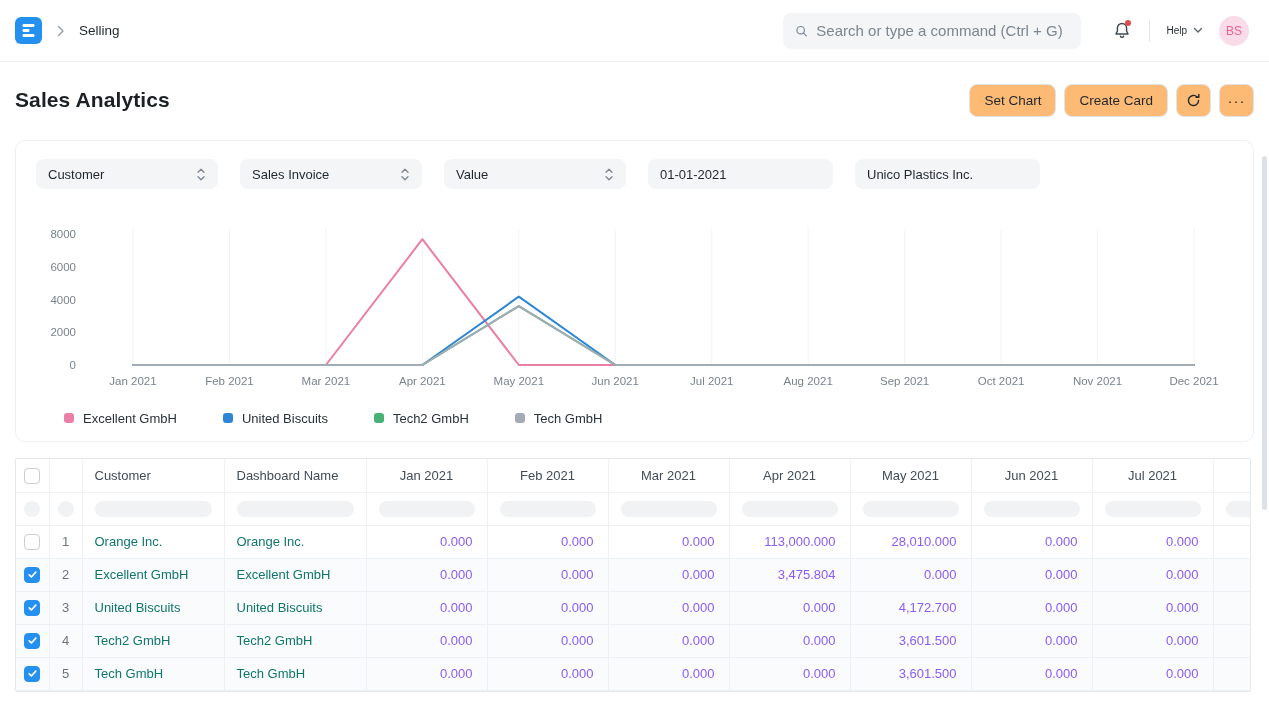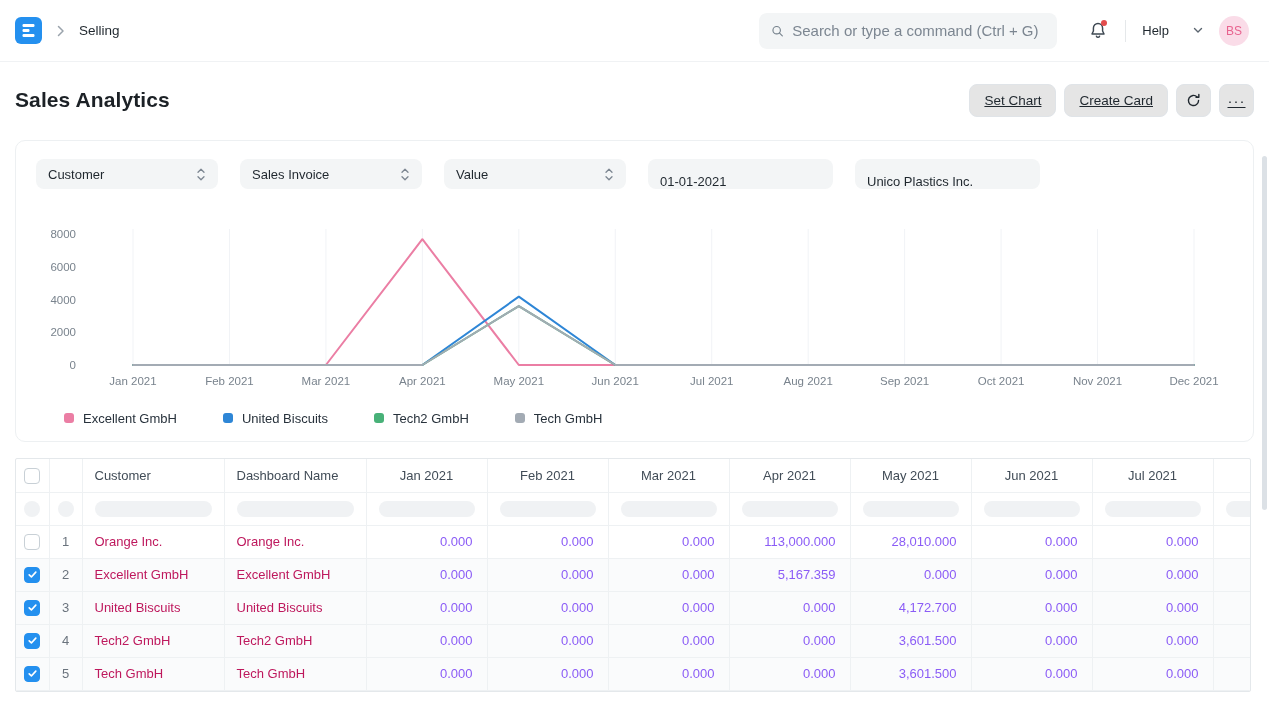--- a/index.html
+++ b/index.html
@@ -18,64 +18,64 @@
   .searchbox { width:298px; height:36px; background:#f3f5f6; border:none; border-radius:8px;
     display:flex; align-items:center; gap:8px; padding:0 12px; }
   .searchbox input { border:none; outline:none; background:transparent; font-size:15px;
     color:#1f272e; width:100%; font-family:"Liberation Sans", sans-serif; }
   .searchbox input::placeholder { color:#7c8691; }
   .bell-wrap { position:relative; width:22px; height:22px; display:flex; align-items:center;
     justify-content:center; cursor:pointer; margin-left:14px; }
   .bell-dot { position:absolute; top:0px; right:2px; width:6px; height:6px; border-radius:50%;
     background:#e24c4c; }
   .nav-divider { width:1px; height:22px; background:#e5e8ea; }
-  .help { display:flex; align-items:center; gap:24px; font-size:13px; cursor:pointer; }
+  .help { display:flex; align-items:center; gap:6px; font-size:10px; cursor:pointer; }
   .avatar { width:30px; height:30px; border-radius:50%; background:#fadce8; color:#e8638f;
     font-size:12px; font-weight:500; display:flex; align-items:center; justify-content:center;
     cursor:pointer; }
 
   
   .page-head { margin:20px 15px 0; height:36px; display:flex; align-items:center;
     justify-content:space-between; }
   .title { font-size:21px; font-weight:700; color:#1c2126; letter-spacing:.1px; }
   .actions { display:flex; align-items:center; gap:8px; }
-  .btn { height:33px; background:#e5e5e5; border:1px solid #e0e4e8; border-radius:8px;
+  .btn { height:33px; background:#fdba74; border:1px solid #e0e4e8; border-radius:8px;
     padding:0 14px; font-size:13.5px; color:#1f272e; cursor:pointer; display:flex;
-    align-items:center; font-family:"Liberation Sans", sans-serif;text-decoration:underline; }
+    align-items:center; font-family:"Liberation Sans", sans-serif; }
   .icon-btn { width:35px; padding:0; justify-content:center; }
   .ellipsis-glyph { font-size:15px; letter-spacing:1px; color:#1f272e; line-height:1; }
 
   
   .panel { margin:22px 15px 0; border:1px solid #edf0f2; border-radius:10px;
     padding:18px 20px 14px; }
   .filters { display:flex; flex-wrap:wrap; gap:12px 22px; }
   .pill { height:30px; background:#f3f5f6; border-radius:8px; display:flex; align-items:center;
     justify-content:space-between; padding:0 12px; font-size:13px; color:#1f272e; cursor:pointer; }
   .pill.w-select { width:182px; }
-  .pill.w-input  { width:185px; justify-content:flex-start;align-items:flex-end; }
+  .pill.w-input  { width:185px; justify-content:flex-start; }
 
   .chart-wrap { margin-top:36px; }
   .legend { display:flex; align-items:center; gap:46px; margin:8px 0 0 28px; height:18px; }
   .legend-item { display:flex; align-items:center; gap:9px; font-size:13px; font-weight:500;
     color:#28323c; }
   .legend-dot { width:10px; height:10px; border-radius:3px; flex:0 0 auto; }
 
   
   .table-wrap { margin:16px 15px 0; width:1236px; border:1px solid #e4e8eb; border-radius:2px;
     overflow:hidden; }
   table { border-collapse:collapse; table-layout:fixed; width:1236px; font-size:13px; }
   th, td { border-right:1px solid #eef1f3; border-bottom:1px solid #eef1f3; height:33px;
     padding:0; font-weight:400; vertical-align:middle; overflow:hidden; white-space:nowrap; }
   th:last-child, td:last-child { border-right:none; }
   thead th { color:#414c57; }
   .al { text-align:left; padding-left:12px; }
   .ac { text-align:center; }
   .ar { text-align:right; padding-right:14px; }
   .num-col { color:#6a737d; }
-  .cell-name { color:#be185d; }
+  .cell-name { color:#0f766e; }
   .cell-val { color:#8b5cf6; }
   tr.checked td { background:#fafbfc; }
   .cb { width:16px; height:16px; border:1.5px solid #c8d0d6; border-radius:4px; background:#fff;
     display:inline-flex; align-items:center; justify-content:center; cursor:pointer;
     vertical-align:middle; }
   .cb.checked { border-color:#2490ef; background:#2490ef; }
   .tfilter { background:#f0f2f4; border-radius:8px; height:16px; }
   .tfilter.small { width:16px; margin:0 auto; }
   .tfilter.wide { margin:0 12px; }
   .tfilter.clip { margin-left:12px; width:110px; }
@@ -325,21 +325,21 @@
                 <svg width="11" height="11" viewBox="0 0 16 16">
                   <path d="M3.2 8.6 L6.4 11.6 L12.8 4.6" fill="none" stroke="#fff" stroke-width="2.4" stroke-linecap="round" stroke-linejoin="round"></path>
                 </svg>
               </span></td>
             <td class="ac num-col">2</td>
             <td class="al cell-name">Excellent GmbH</td>
             <td class="al cell-name">Excellent GmbH</td>
             <td class="ar cell-val">0.000</td>
             <td class="ar cell-val">0.000</td>
             <td class="ar cell-val">0.000</td>
-            <td class="ar cell-val">5,167.359</td>
+            <td class="ar cell-val">3,475.804</td>
             <td class="ar cell-val">0.000</td>
             <td class="ar cell-val">0.000</td>
             <td class="ar cell-val">0.000</td>
             <td></td>
           </tr>
           <tr class="checked">
             <td class="ac"><span class="cb checked">
                 <svg width="11" height="11" viewBox="0 0 16 16">
                   <path d="M3.2 8.6 L6.4 11.6 L12.8 4.6" fill="none" stroke="#fff" stroke-width="2.4" stroke-linecap="round" stroke-linejoin="round"></path>
                 </svg>

